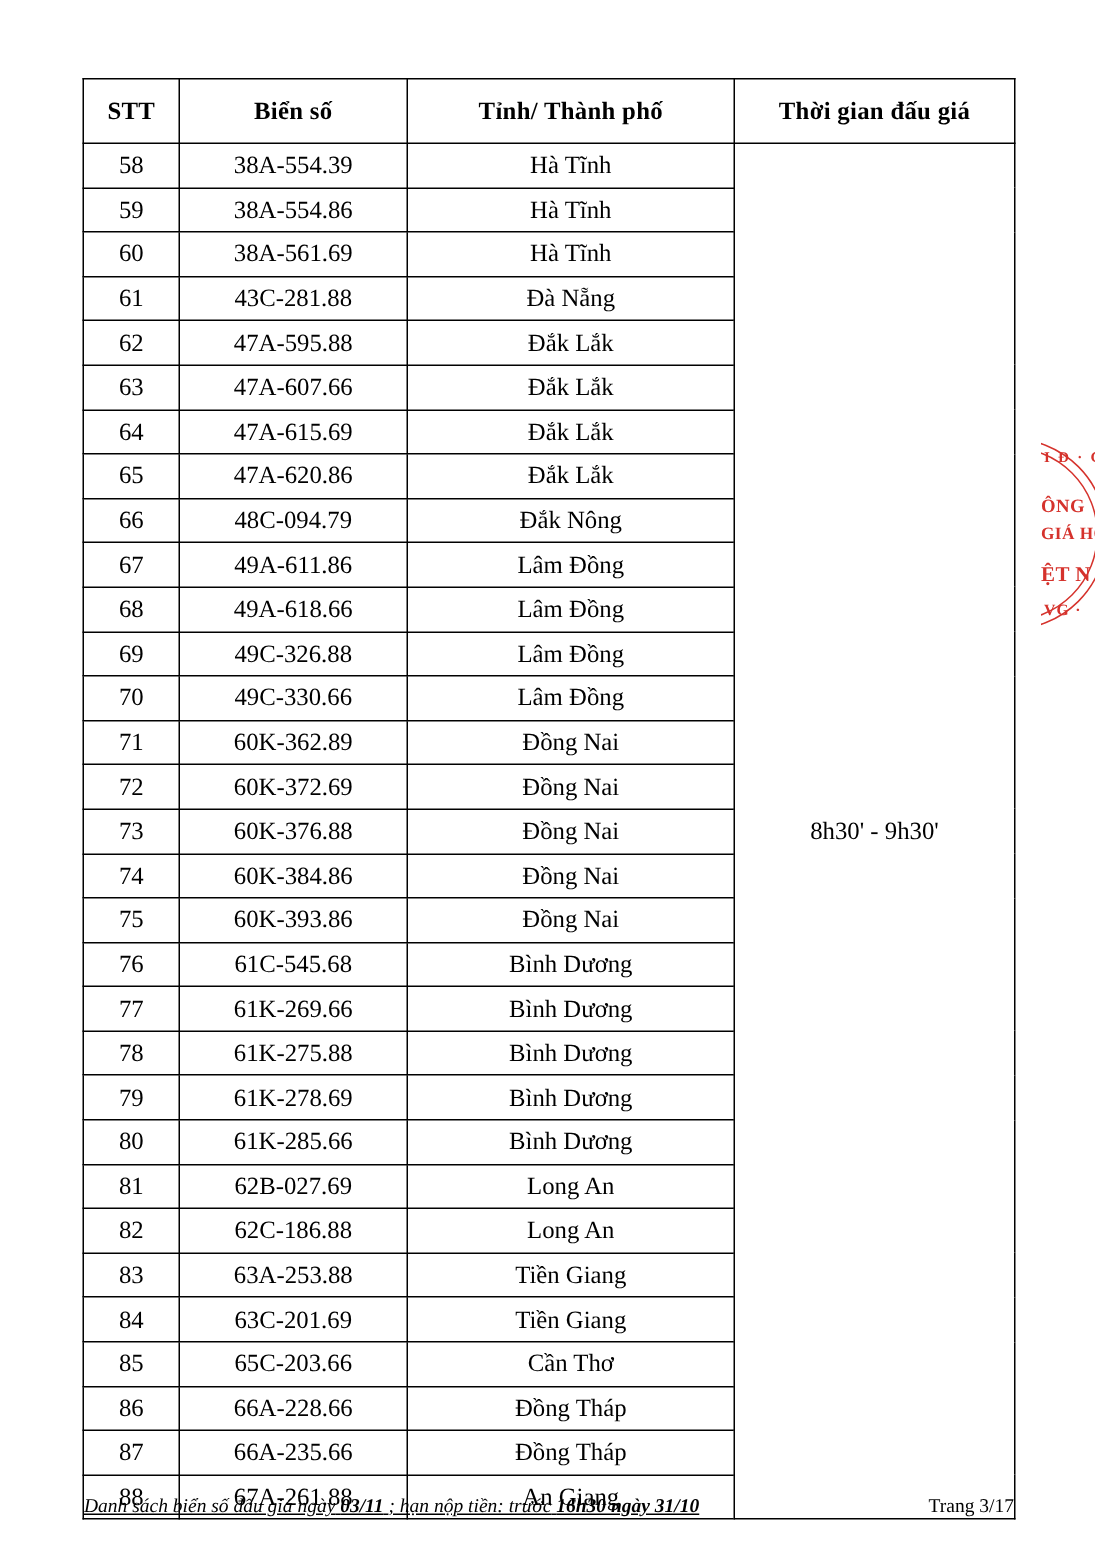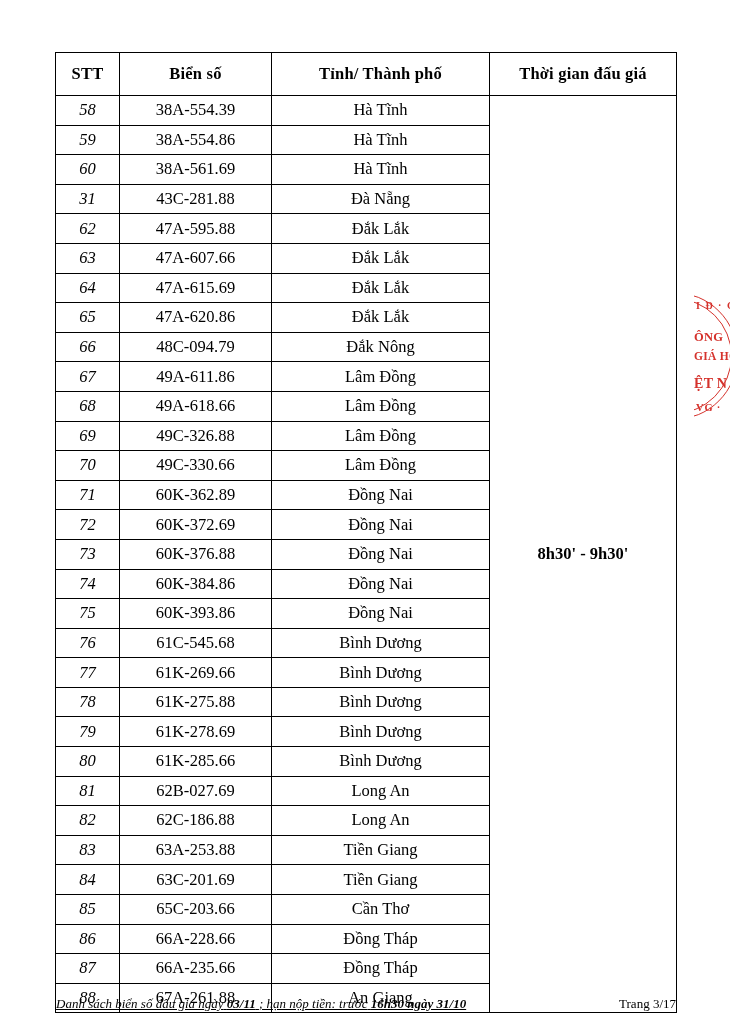--- a/index.html
+++ b/index.html
@@ -49,26 +49,26 @@
     font-size: 16.5px;
     height: 28.6px;
     padding: 0;
     line-height: 1.1;
   }
   col.c-stt { width: 64px; }
   col.c-plate { width: 152px; }
   col.c-prov { width: 218px; }
   col.c-time { width: 187px; }
 
-  td.stt { font-size: 16px; font-style: italic; }
+  td.stt { font-size: 16px; }
   td.plate { font-size: 16.5px; }
   td.prov { font-size: 16.5px; }
   td.time {
     font-size: 17px;
-    font-weight: bold;
+    font-weight: normal;
     vertical-align: middle;
   }
 
   .footer {
     position: absolute;
     left: 56px;
     top: 996px;
     width: 620px;
     display: flex;
     justify-content: space-between;
@@ -164,21 +164,21 @@
           <td class="stt">59</td>
           <td class="plate">38A-554.86</td>
           <td class="prov">Hà Tĩnh</td>
         </tr>
         <tr>
           <td class="stt">60</td>
           <td class="plate">38A-561.69</td>
           <td class="prov">Hà Tĩnh</td>
         </tr>
         <tr>
-          <td class="stt">31</td>
+          <td class="stt">61</td>
           <td class="plate">43C-281.88</td>
           <td class="prov">Đà Nẵng</td>
         </tr>
         <tr>
           <td class="stt">62</td>
           <td class="plate">47A-595.88</td>
           <td class="prov">Đắk Lắk</td>
         </tr>
         <tr>
           <td class="stt">63</td>

